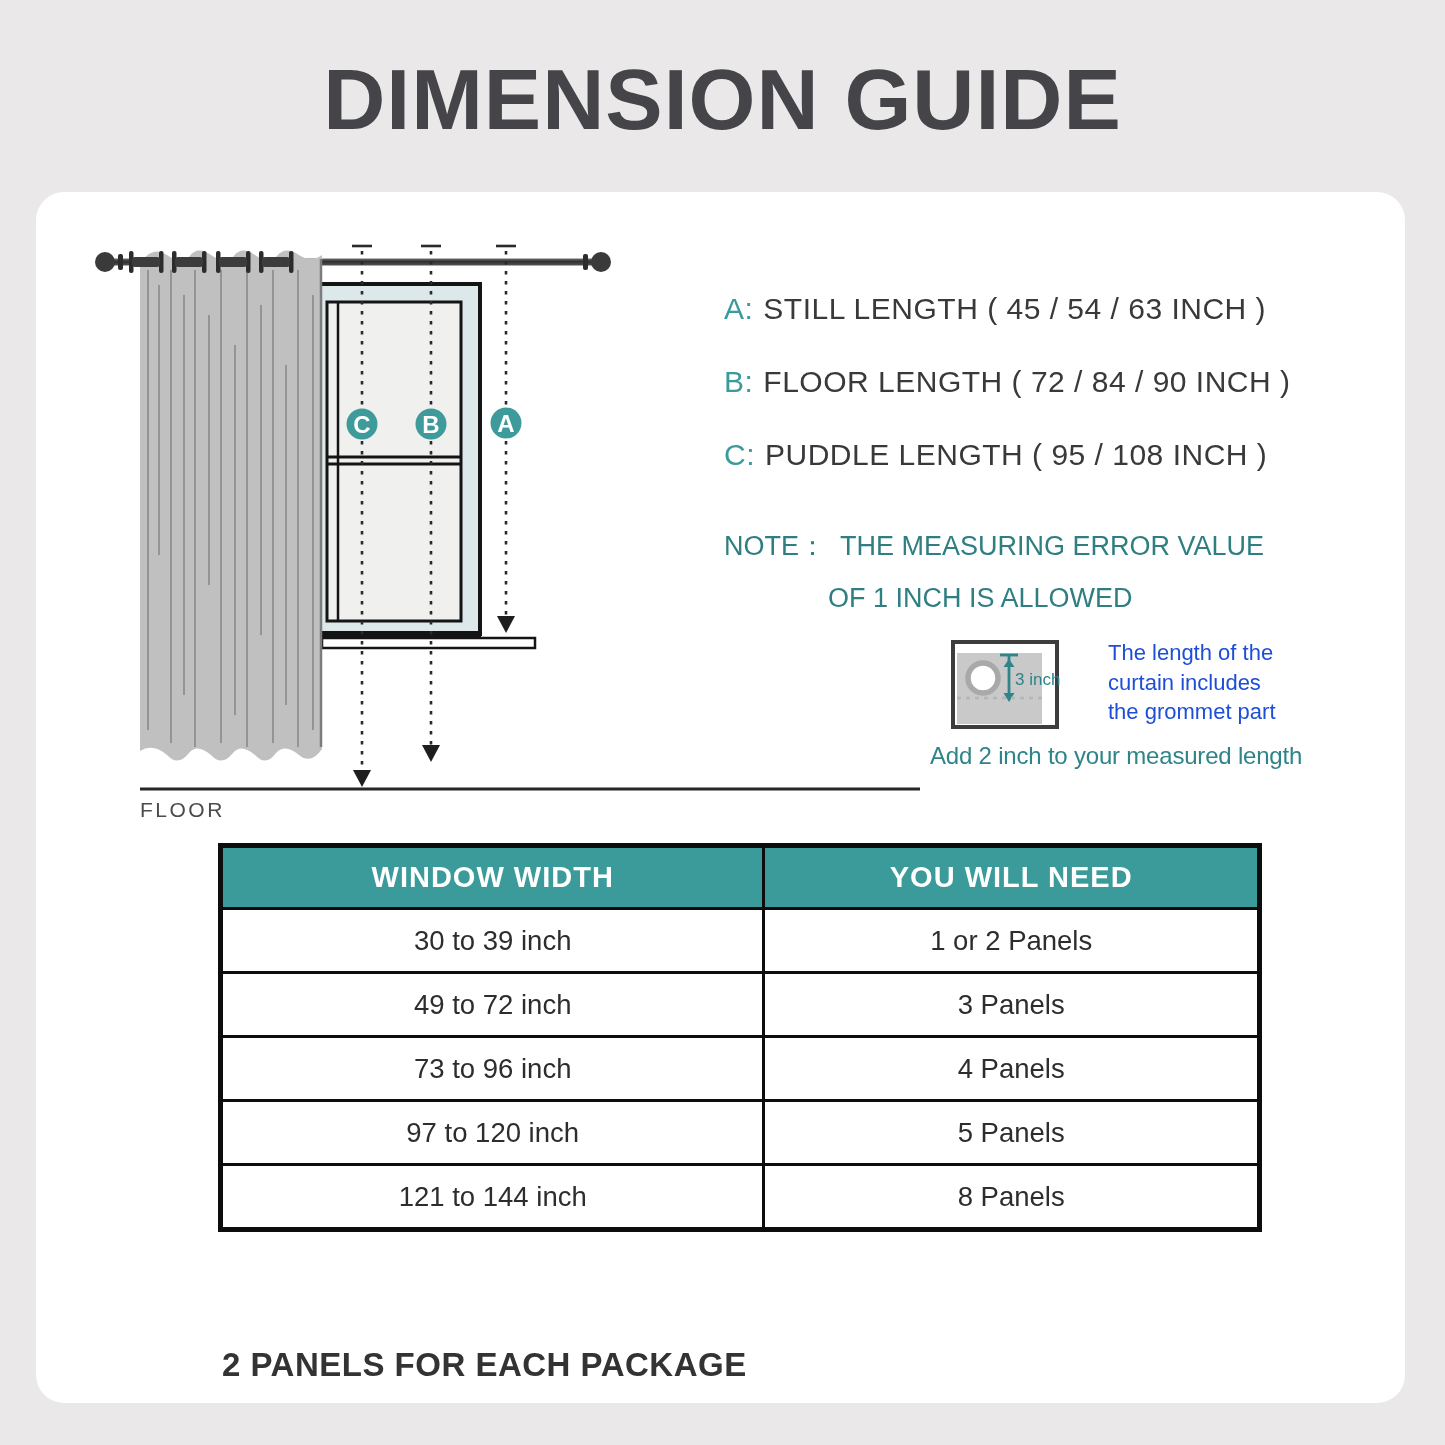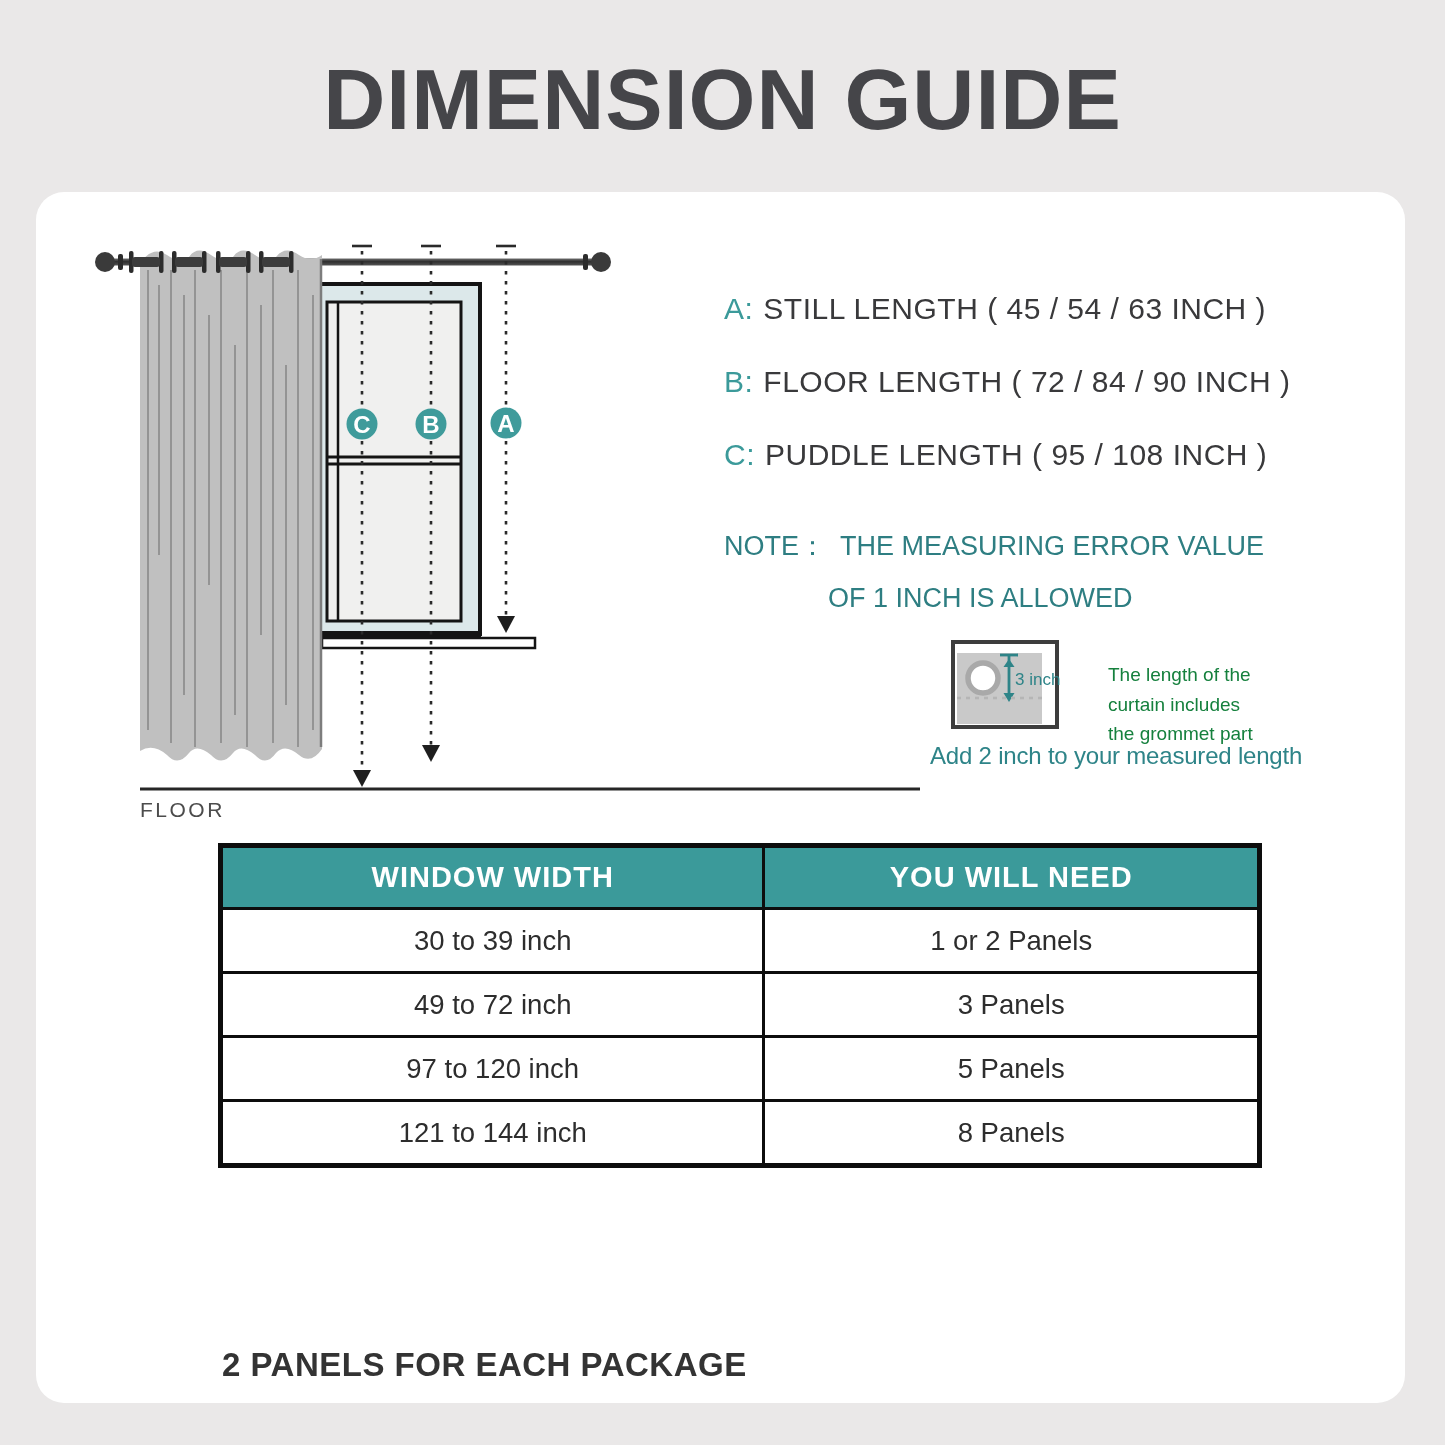--- a/index.html
+++ b/index.html
@@ -22,21 +22,21 @@
   }
   
   .legend-row{left:724px;font-size:30px;letter-spacing:.5px;white-space:nowrap;}
   .legend-row .k{color:#3b9a9a;margin-right:10px;}
   .legend-a{top:292px;} .legend-b{top:365px;} .legend-c{top:438px;}
   
   .note-line1{left:724px;top:528px;font-size:27px;color:#2e7e82;white-space:nowrap;}
   .note-line1 .nlabel{margin-right:14px;}
   .note-line2{left:828px;top:583px;font-size:27px;color:#2e7e82;white-space:nowrap;}
   
-  .grommet-desc{left:1108px;top:660px;width:220px;font-size:19px;line-height:29.5px;color:#15803d;}
+  .grommet-desc{left:1108px;top:638px;width:220px;font-size:22px;line-height:29.5px;color:#1d4ed8;}
   .grommet-add{left:930px;top:742px;font-size:24px;color:#2e8488;letter-spacing:-0.2px;white-space:nowrap;}
   
   .size-table-wrap{left:218px;top:843px;width:1044px;}
   table.size-table{border-collapse:collapse;width:100%;table-layout:fixed;}
   table.size-table th,table.size-table td{border:3px solid #0d0d0d;text-align:center;}
   table.size-table{border:5px solid #0d0d0d;}
   table.size-table th{
     height:57px;background:#3b9a9a;color:#ffffff;
     font-size:29px;font-weight:bold;letter-spacing:1px;
   }
@@ -206,20 +206,24 @@
     <tbody>
       <tr>
         <td>30 to 39 inch</td>
         <td>1 or 2 Panels</td>
       </tr>
       <tr>
         <td>49 to 72 inch</td>
         <td>3 Panels</td>
       </tr>
       <tr>
+        <td>73 to 96 inch</td>
+        <td>4 Panels</td>
+      </tr>
+      <tr>
         <td>97 to 120 inch</td>
         <td>5 Panels</td>
       </tr>
       <tr>
         <td>121 to 144 inch</td>
         <td>8 Panels</td>
       </tr>
     </tbody>
   </table>
 </div>

